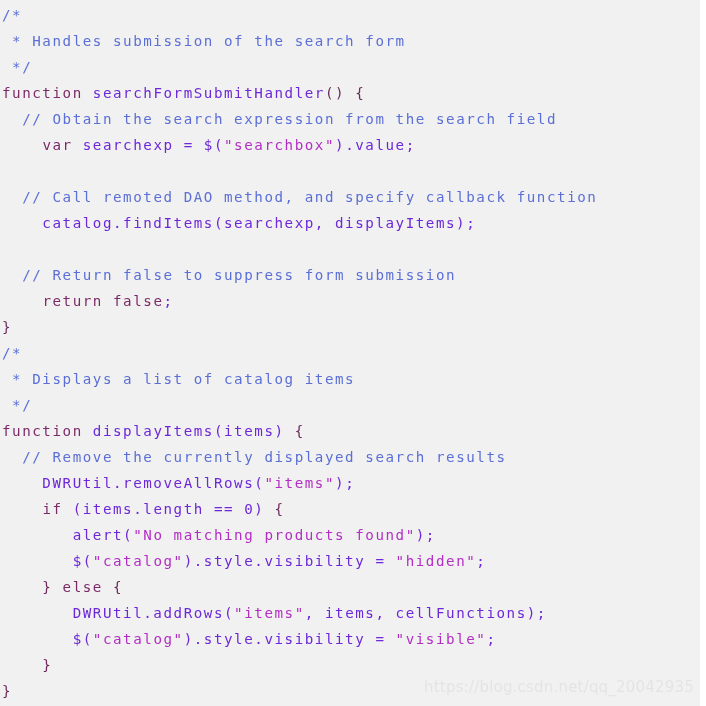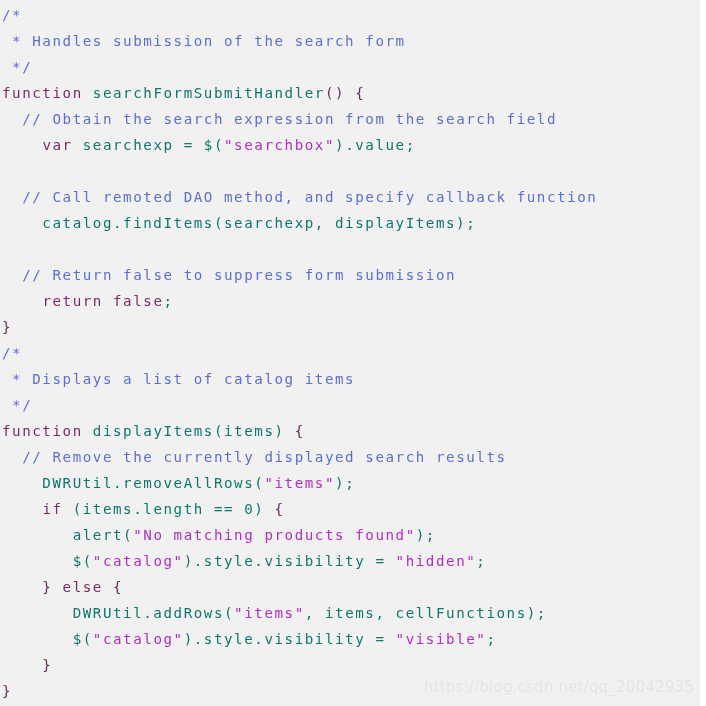--- a/index.html
+++ b/index.html
@@ -39,21 +39,21 @@
   .ln {
     display: block;
     height: 26px;
     padding-left: 2px;
     white-space: pre;
   }
   .cmt  { color: #5b6fd6; }
   .kw   { color: #7c2a67; text-align: right; }
   .str  { color: #b32ec4; }
   .pun  { color: #6d2a5c; }
-  .pln  { color: #0f766e; }
+  .pln  { color: #6d28d9; }
   #watermark {
     position: absolute;
     right: 6px;
     bottom: 10px;
     font-family: "DejaVu Sans", "Liberation Sans", sans-serif;
     font-size: 15px;
     letter-spacing: 0.2px;
     color: #e4e4e4;
     white-space: nowrap;
     user-select: none;

